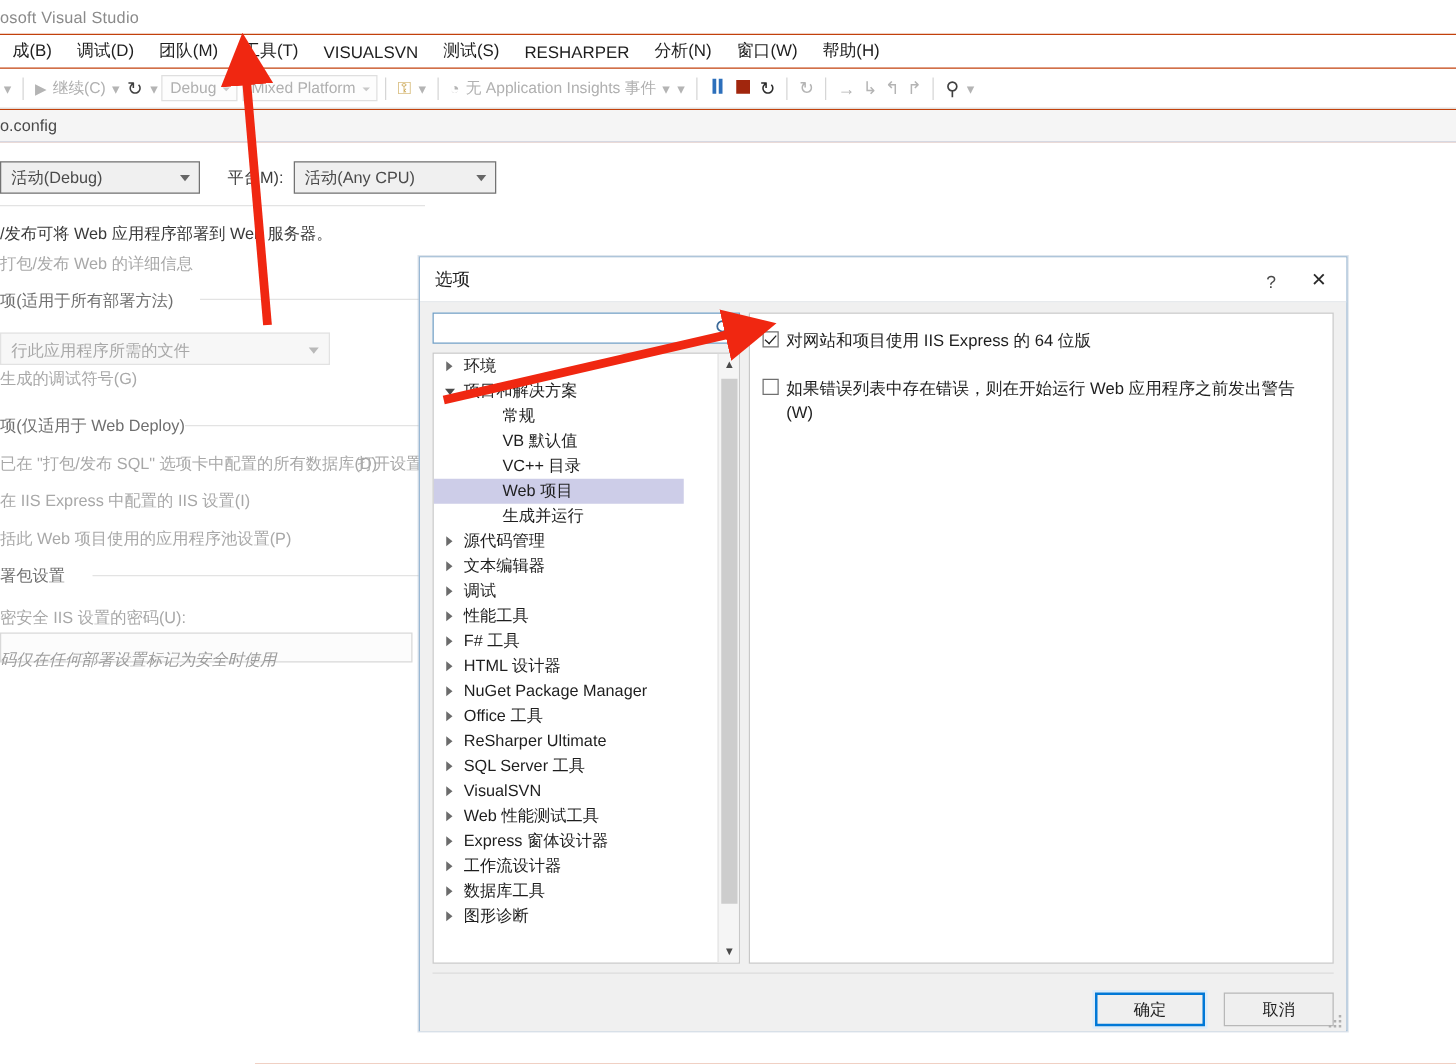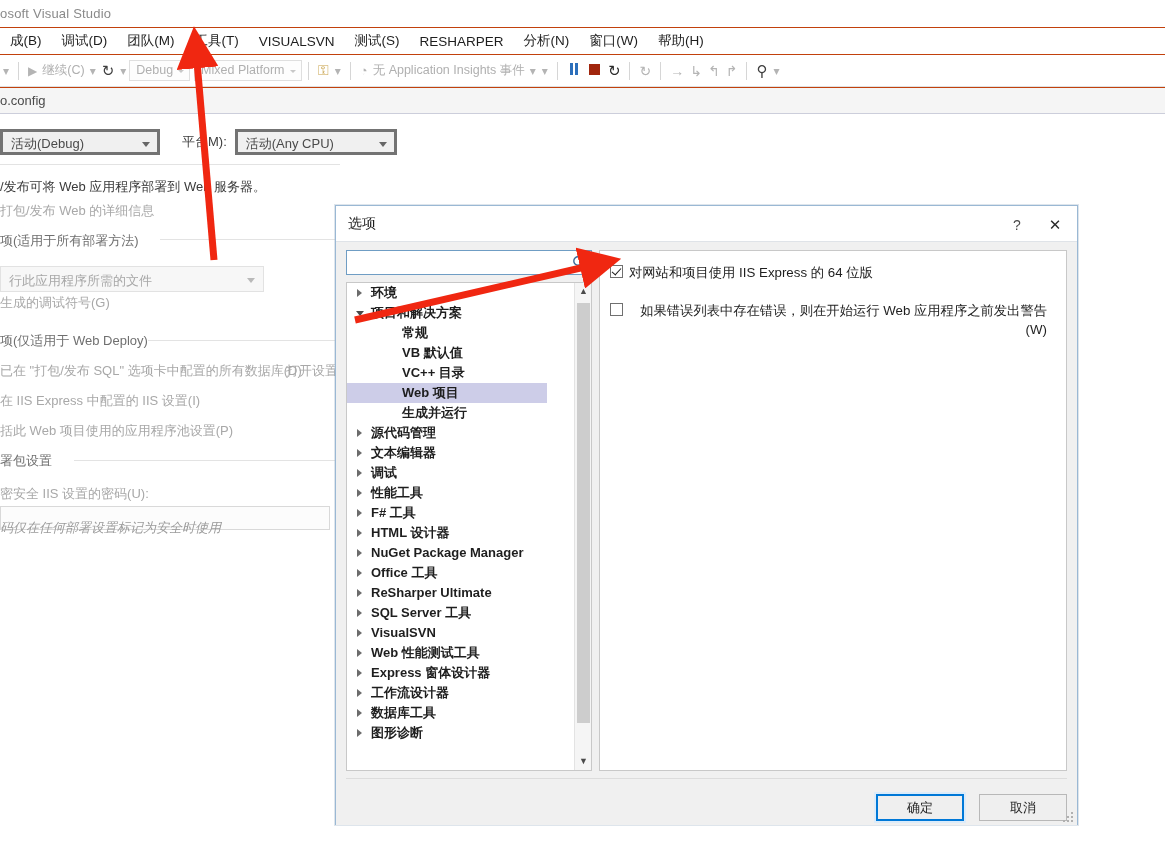--- a/index.html
+++ b/index.html
@@ -69,21 +69,21 @@
   
   .bg-page {
     position: absolute; left: 0; top: 114px; width: 1165px; height: 737px;
     background: #ffffff;
   }
   .cfg-row {
     position: absolute; left: 0; top: 14px; width: 430px; height: 28px;
     display: flex; align-items: center;
   }
   .cfg-select {
-    border: 3px solid #737373; background: #f0f0f0; height: 26px;
+    border: 1px solid #737373; background: #f0f0f0; height: 26px;
     line-height: 24px; font-size: 13px; color: #4b4b4b;
     padding: 0 22px 0 8px; position: relative; white-space: nowrap;
   }
   .cfg-select.w1 { width: 160px; }
   .cfg-select.w2 { width: 162px; }
   .cfg-select .chev {
     position: absolute; right: 7px; top: 10px;
     width: 8px; height: 5px;
   }
   .cfg-select .chev::before {
@@ -156,21 +156,21 @@
   }
   .search-ico {
     position: absolute; right: 4px; top: 4px; width: 15px; height: 15px;
   }
 
   .tree-wrap {
     position: absolute; left: 10px; top: 40px; width: 246px; height: 489px;
     background: #ffffff; border: 1px solid #c8c8c8;
     overflow: hidden;
   }
-  .tree-list { position: absolute; left: 0; top: 0; width: 200px; font-weight: bold; }
+  .tree-list { position: absolute; left: 0; top: 0; width: 200px; }
   .tree-item {
     position: relative; height: 20px; line-height: 20px;
     font-size: 13px; color: #1e1e1e; white-space: nowrap;
     padding-left: 10px; cursor: default;
   }
   .tree-item.selected { background: #cdcde8; }
   .tree-item .arrow {
     position: absolute; left: 10px; top: 6px;
     width: 0; height: 0;
     border-top: 4px solid transparent; border-bottom: 4px solid transparent;
@@ -196,21 +196,21 @@
   }
   .tree-sb .up { top: 0; }
   .tree-sb .dn { bottom: 0; }
   .tree-sb .thumb {
     position: absolute; left: 2px; top: 20px; width: 13px; height: 420px;
     background: #cdcdcd;
   }
 
   .right-pane {
     position: absolute; left: 263px; top: 8px; width: 468px; height: 521px;
-    background: #ffffff; border: 1px solid #c8c8c8; text-align: right;
+    background: #ffffff; border: 1px solid #c8c8c8;
   }
   .cb-row {
     position: absolute; left: 10px; display: flex; align-items: flex-start;
   }
   .cbox {
     width: 13px; height: 13px; border: 1px solid #707070; background: #ffffff;
     margin-right: 6px; margin-top: 2px; position: relative; flex: none;
   }
   .cbox.checked::after {
     content: ""; position: absolute; left: 3px; top: 0px;

